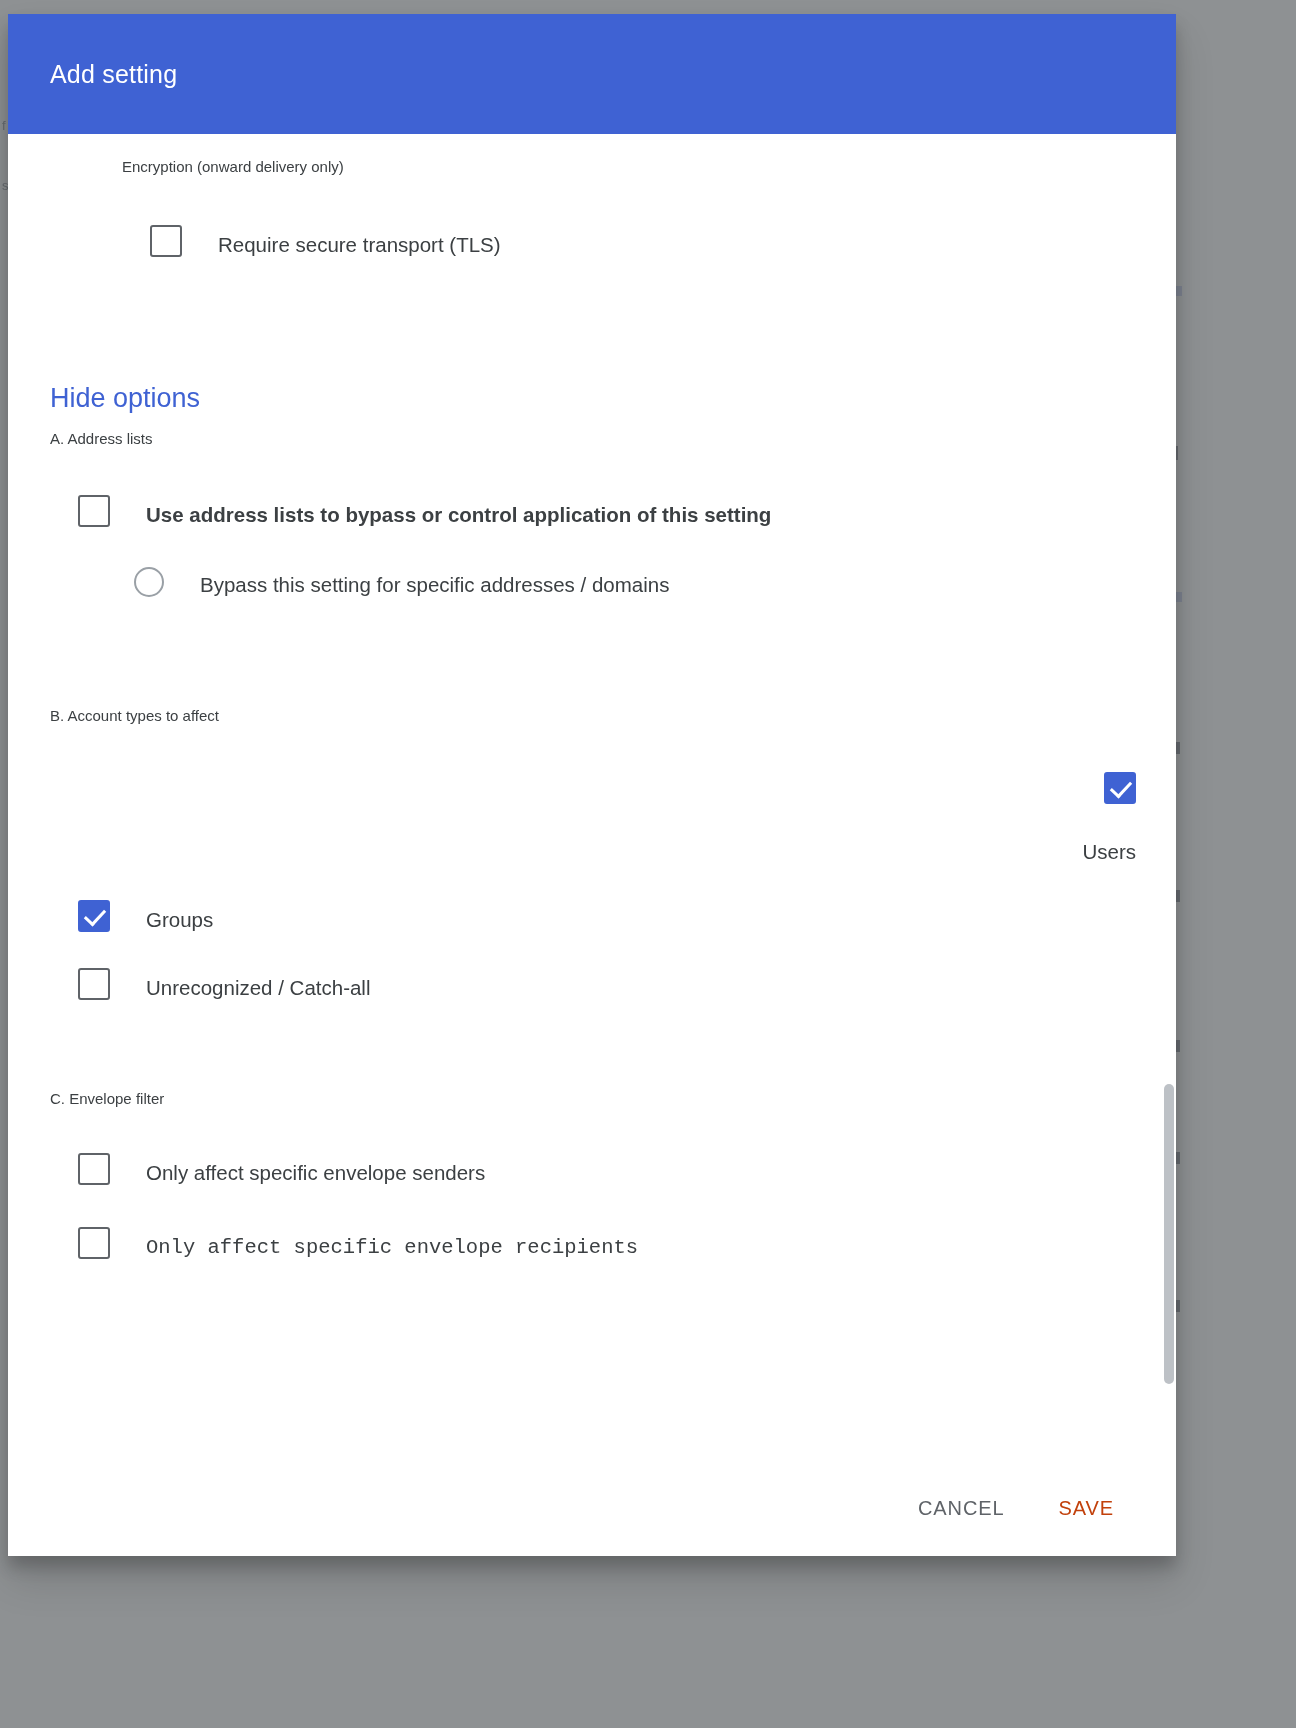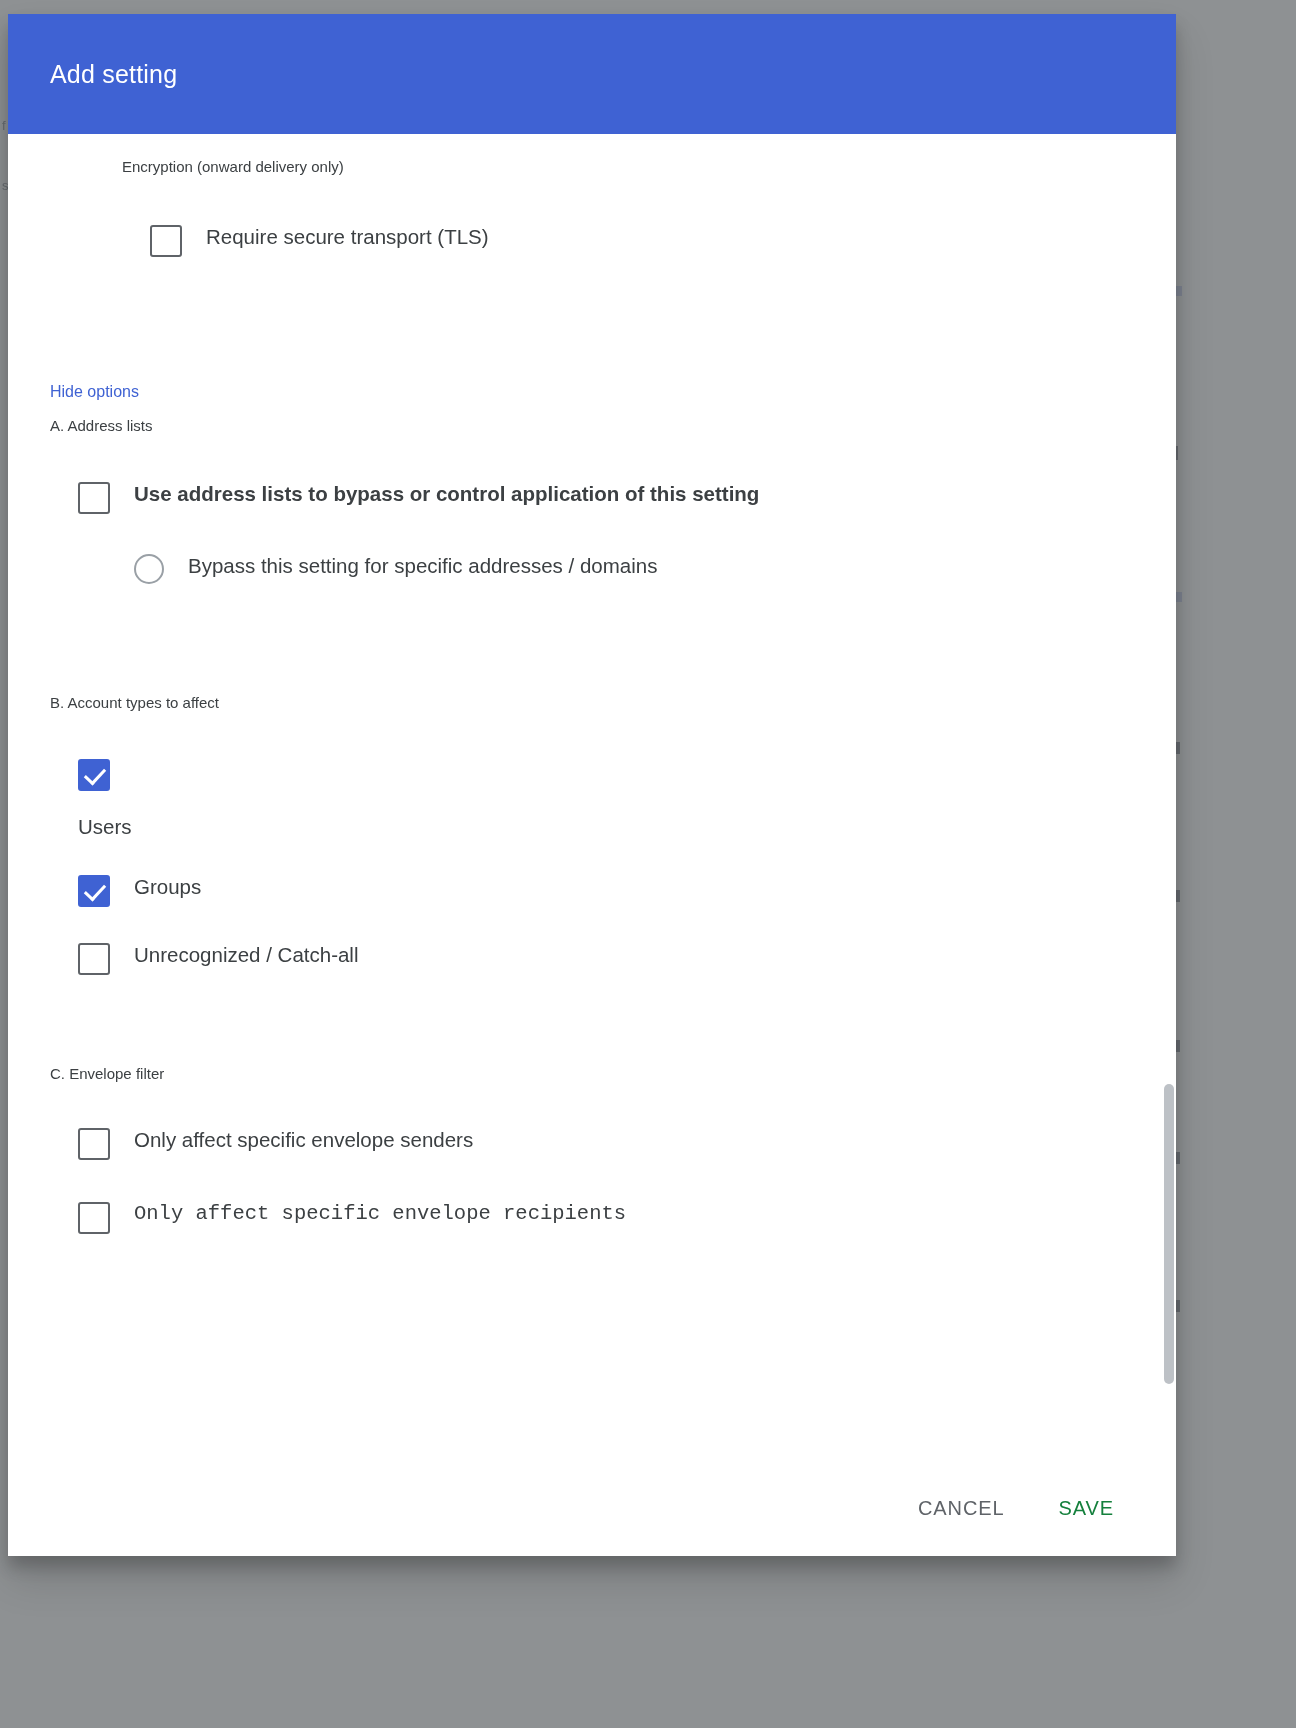--- a/index.html
+++ b/index.html
@@ -71,22 +71,22 @@
   }
 
   .section-label {
     font-size: 15px;
     color: #3c4043;
     margin: 0 0 0 72px;
   }
 
   .row {
     display: flex;
-    align-items: flex-start;
-    gap: 24px;
+    align-items: flex-end;
+    gap: 36px;
   }
 
   .cb {
     width: 32px; height: 32px;
     border: 2.5px solid #5f6368;
     border-radius: 3px;
     background: #fff;
     flex: 0 0 32px;
     position: relative;
   }
@@ -111,21 +111,21 @@
     background: #fff;
     flex: 0 0 30px;
   }
 
   .opt-text {
     font-size: 20.5px;
     color: #3c4043;
   }
 
   .link {
-    font-size: 16px;
+    font-size: 27px;
     color: #3f62d3;
     cursor: pointer;
   }
 
   .scrollbar-track {
     position: absolute;
     right: 0px;
     top: 120px;
     width: 14px;
     bottom: 0;
@@ -152,21 +152,21 @@
   .btn {
     font-size: 20px;
     letter-spacing: 0.9px;
     padding: 12px 18px;
     background: transparent;
     border: none;
     cursor: pointer;
     font-family: "Liberation Sans", sans-serif;
   }
   .btn-cancel { color: #5f6368; }
-  .btn-save { color: #15803d; }
+  .btn-save { color: #c2410c; }
 </style>
 </head>
 <body>
 
 <div class="page-bg">
   <div class="bg-text" style="left:2px; top:118px;">f</div>
   <div class="bg-text" style="left:2px; top:178px;">s</div>
   <div class="bg-strip" style="left:1172px; top:286px; width:10px; height:10px;"></div>
   <div class="bg-strip" style="left:1172px; top:446px; width:6px; height:14px; background:#9aa0a6;"></div>
   <div class="bg-strip" style="left:1172px; top:592px; width:10px; height:10px;"></div>

